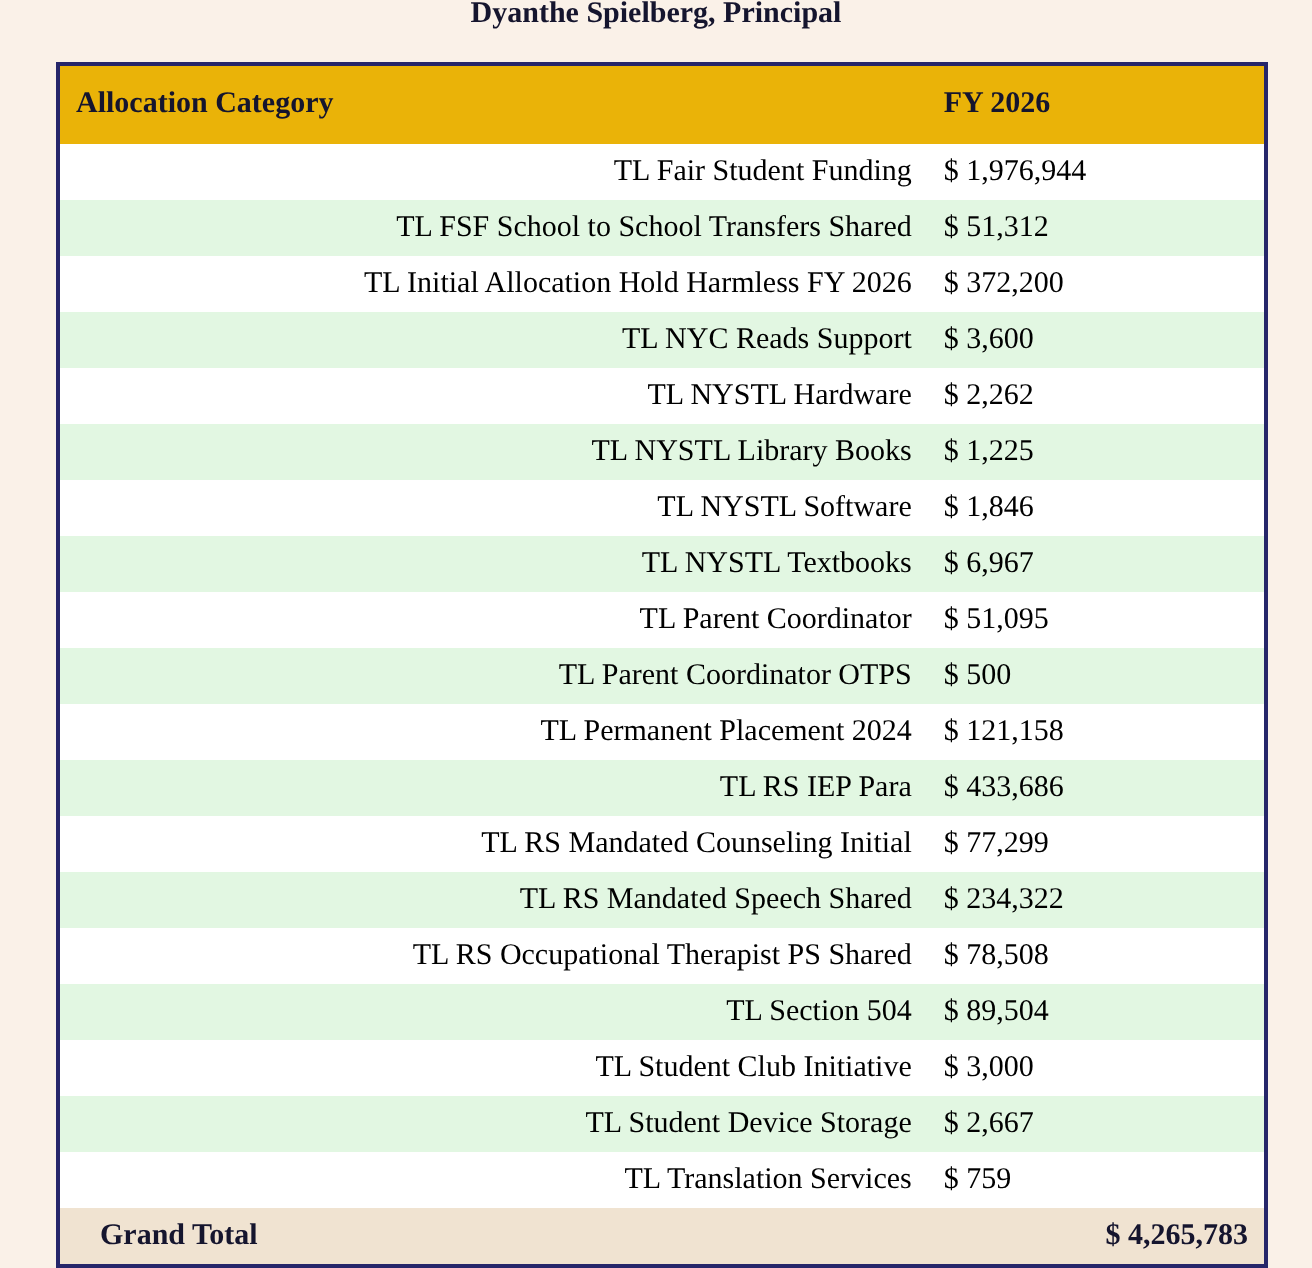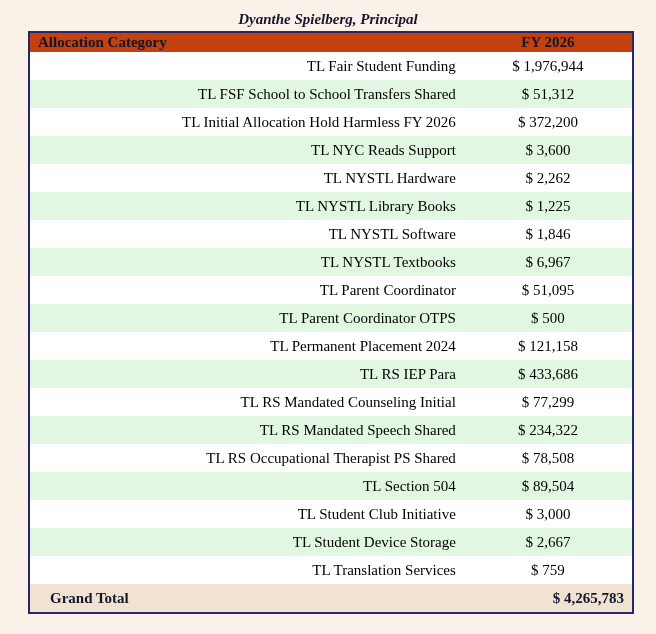--- a/index.html
+++ b/index.html
@@ -12,23 +12,22 @@
     background: #faf1e8;
     font-family: "Liberation Serif", "DejaVu Serif", serif;
     position: relative;
     overflow: hidden;
   }
   .page-title {
     text-align: center;
     font-weight: bold;
     font-size: 15px;
     color: #15152e;
-    padding-top: 12px;
+    padding-top: 0px;
     line-height: 15px;
-    font-style: italic;
   }
   table.alloc {
     position: absolute;
     left: 28px;
     top: 31px;
     width: 606px;
     border-collapse: collapse;
     border: 2px solid #26266a;
     font-size: 15px;
     color: #000000;
@@ -38,30 +37,30 @@
   table.alloc col.c-amount   { width: 28%; }
   th, td {
     padding: 0 8px;
     height: 28px;
     box-sizing: border-box;
     vertical-align: middle;
     white-space: nowrap;
     overflow: hidden;
   }
   thead th {
-    background: #c2410c;
+    background: #eab308;
     font-weight: bold;
     color: #15152e;
-    height: 20px;
+    height: 40px;
     font-size: 15px;
   }
   thead th.col-category { text-align: left; }
-  thead th.col-amount   { text-align: center; }
+  thead th.col-amount   { text-align: left; }
   tbody td.cell-category { text-align: right; }
-  tbody td.cell-amount   { text-align: center; }
+  tbody td.cell-amount   { text-align: left; }
   tbody tr:nth-child(even) td { background: #e2f7e2; }
   tbody tr:nth-child(odd)  td { background: #ffffff; }
   tfoot td {
     background: #f0e3d1;
     font-weight: bold;
     color: #15152e;
     height: 29px;
     padding-left: 20px;
   }
   tfoot td.cell-category { text-align: left; }

